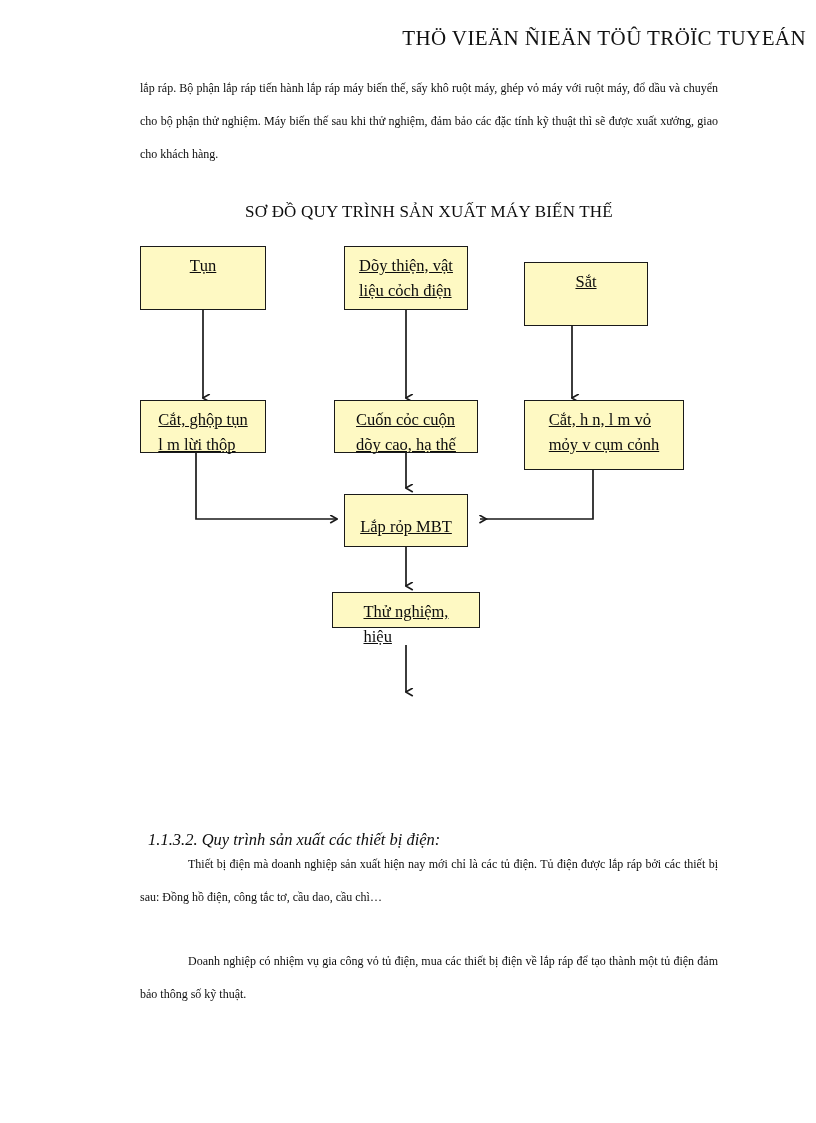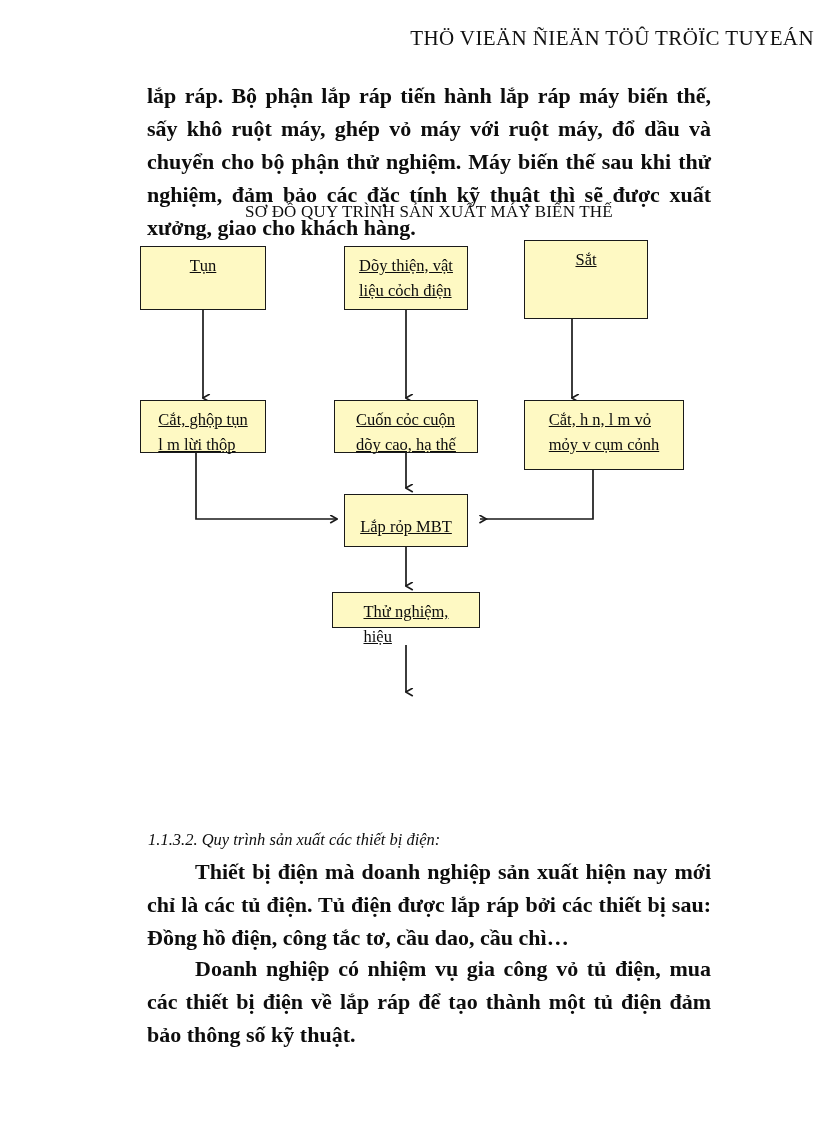--- a/index.html
+++ b/index.html
@@ -16,43 +16,42 @@
     overflow: hidden;
   }
 
   
   .page-header {
     position: absolute;
     top: 26px;
     left: 0;
     width: 816px;
     text-align: right;
-    padding-right: 2px;
+    padding-right: 10px;
     box-sizing: border-box;
   }
   .page-header .header-text {
     font-size: 21px;
     letter-spacing: 0.4px;
     white-space: nowrap;
     color: #111;
   }
 
   
   .body-col {
     position: absolute;
     left: 140px;
     width: 578px;
   }
   .para {
-    font-size: 22px;
+    font-size: 12px;
     line-height: 33px;
     text-align: justify;
-    margin: 7px;
+    margin: 0;
     color: #0d0d0d;
-    font-weight: bold;
   }
   .para.indent { text-indent: 48px; }
   .para.noindent { text-indent: 0; }
 
   .section-heading {
     font-size: 16.5px;
     font-style: italic;
     margin: 8px;
     color: #0d0d0d;
     line-height: 28px;
@@ -158,21 +157,21 @@
     <line x1="406" y1="547" x2="406" y2="586" marker-end="url(#arrowdown)"></line>
 
     <line x1="406" y1="645" x2="406" y2="692" marker-end="url(#arrowdown)"></line>
   </svg>
 
   <div class="node" style="left:140px; top:246px; width:126px; height:64px;">Tụn</div>
 
   <div class="node" style="left:344px; top:246px; width:124px; height:64px;">Dõy thiện, vật
 liệu cỏch điện</div>
 
-  <div class="node" style="left:524px; top:240px; width:124px; height:79px;">Sắt</div>
+  <div class="node" style="left:524px; top:262px; width:124px; height:64px;">Sắt</div>
 
   <div class="node" style="left:140px; top:400px; width:126px; height:53px;">Cắt, ghộp tụn
 l   m lừi thộp</div>
 
   <div class="node" style="left:334px; top:400px; width:144px; height:53px;">Cuốn cỏc cuộn
 dõy cao, hạ thế</div>
 
   <div class="node" style="left:524px; top:400px; width:160px; height:70px;">Cắt, h   n, l   m vỏ
 mỏy v    cụm cỏnh</div>
 

